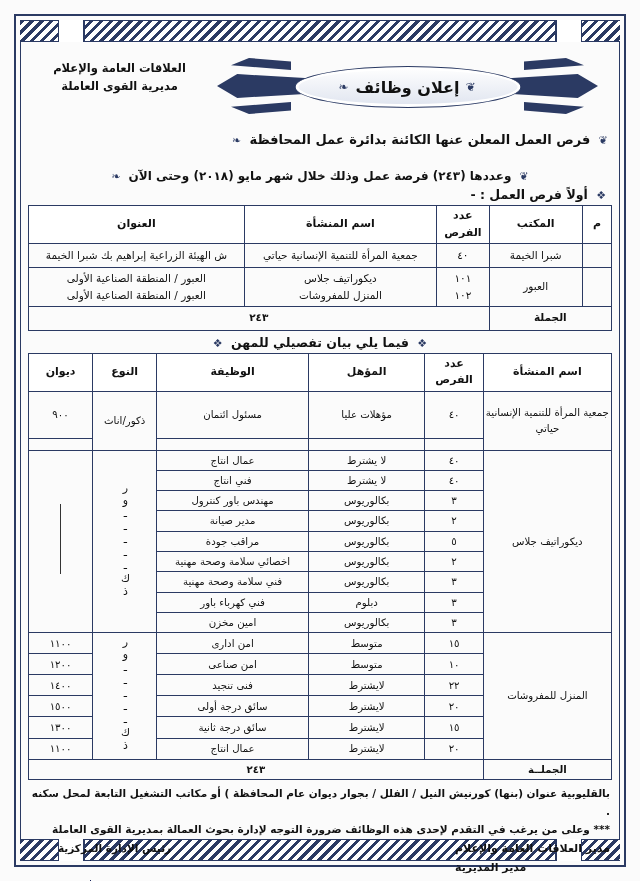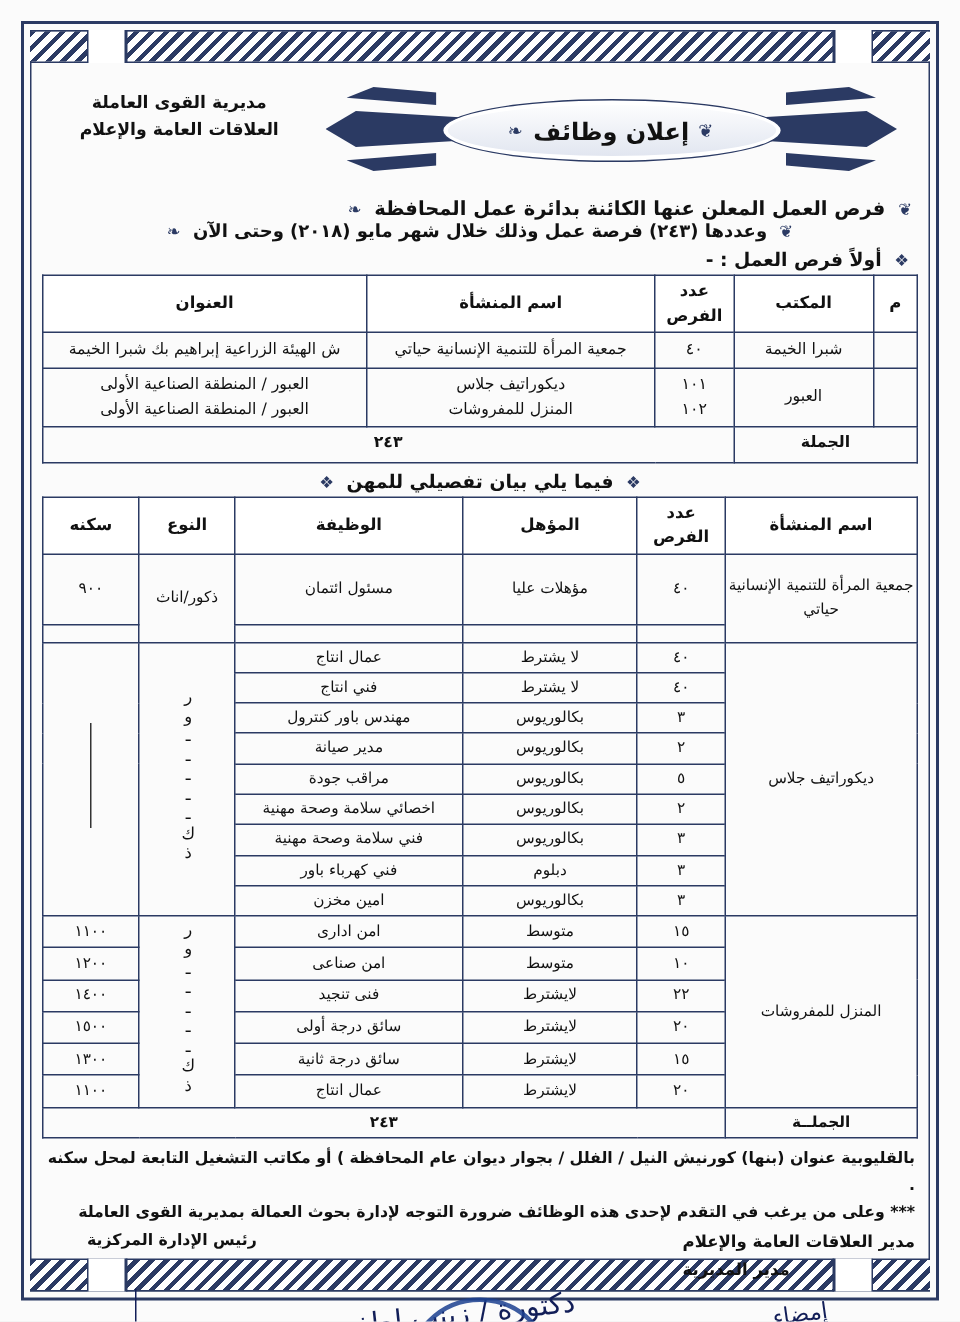--- a/index.html
+++ b/index.html
@@ -105,21 +105,21 @@
   .title-main{
     text-align:right;
     font-weight:bold;
     font-size:13px;
     margin-top:6px;
   }
   .title-sub{
     text-align:center;
     font-weight:bold;
     font-size:12px;
-    margin-top:0;
+    margin-top:22px;
     margin-bottom:4px;
   }
   .deco-i{color:#2b3a63;font-size:11px;padding:0 4px;}
 
   .sec-label{
     font-weight:bold;font-size:12.5px;
     margin:4px 2px 3px 2px;
     text-align:right;
   }
   .sec-label.center{text-align:center;}
@@ -224,22 +224,22 @@
         <div class="wing2 l2"></div>
         <div class="wing2 r1"></div>
         <div class="wing2 r2"></div>
         <div class="ribbon">
           <span class="deco">❦</span>
           <span>إعلان وظائف</span>
           <span class="deco">❧</span>
         </div>
       </div>
       <div class="gov">
+        <div>العلاقات العامة والإعلام</div>
         <div>مديرية القوى العاملة</div>
-        <div>العلاقات العامة والإعلام</div>
       </div>
     </div>
 
     <div class="title-main">
       <span class="deco-i">❦</span>
       <span>فرص العمل المعلن عنها الكائنة بدائرة عمل المحافظة</span>
       <span class="deco-i">❧</span>
     </div>
     <div class="title-sub">
       <span class="deco-i">❦</span>
@@ -309,21 +309,21 @@
           <col style="width:11%">
           <col style="width:11%">
       </colgroup>
       <thead>
         <tr>
           <th>اسم المنشأة</th>
           <th>عدد الفرص</th>
           <th>المؤهل</th>
           <th>الوظيفة</th>
           <th>النوع</th>
-          <th>سكنه</th>
+          <th>ديوان</th>
         </tr>
       </thead>
       <tbody>
 
         <tr>
           <td rowspan="2" style="height:54px">جمعية المرأة للتنمية الإنسانية حياتي</td>
           <td>٤٠</td>
           <td>مؤهلات عليا</td>
           <td>مسئول ائتمان</td>
           <td rowspan="2">ذكور/اناث</td>

